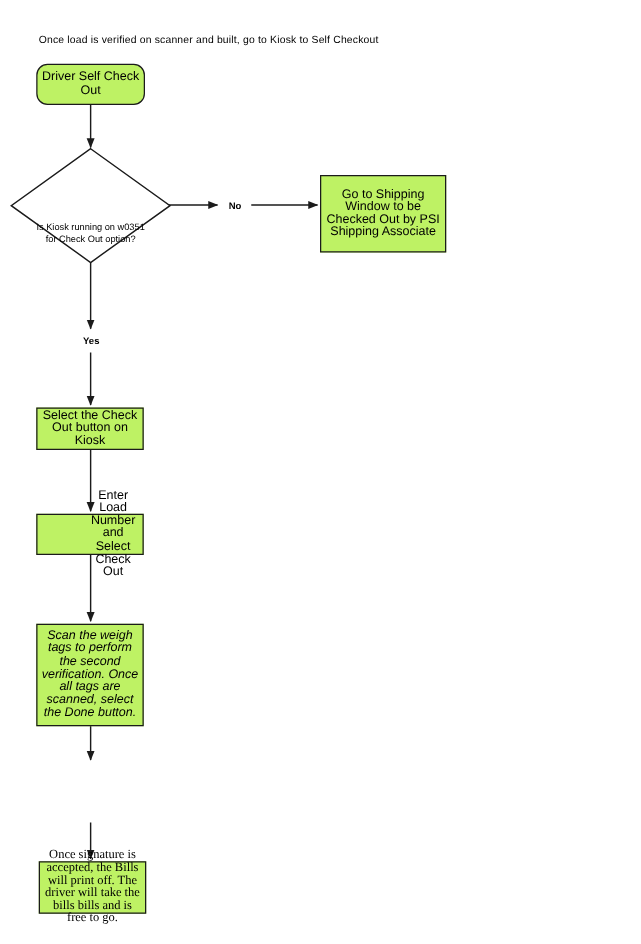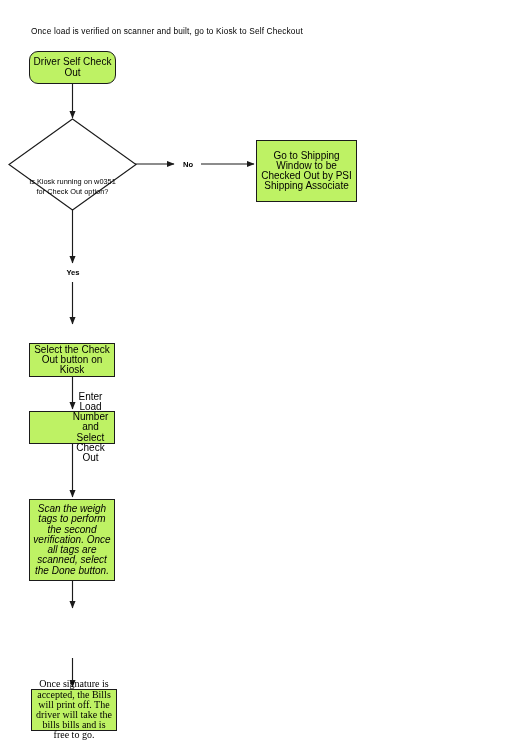--- a/index.html
+++ b/index.html
@@ -146,21 +146,21 @@
   </div>
 
   <div class="branch-label" style="left:176px; top:160px; width:24px;">No</div>
 
   <div class="node" style="left:256px; top:140px; width:101px; height:62px;">
     <span>Go to Shipping Window to be Checked Out by PSI Shipping Associate</span>
   </div>
 
   <div class="branch-label" style="left:60px; top:268px; width:26px;">Yes</div>
 
-  <div class="node" style="left:29px; top:326px; width:86px; height:34px;margin-top:17px;">
+  <div class="node" style="left:29px; top:326px; width:86px; height:34px;">
     <span>Select the Check Out button on Kiosk</span>
   </div>
 
   <div class="node" style="left:29px; top:411px; width:86px; height:33px;padding-left:40px;">
     <span>Enter Load Number and Select Check Out</span>
   </div>
 
   <div class="node" style="left:29px; top:499px; width:86px; height:82px;font-style:italic;">
     <span>Scan the weigh tags to perform the second verification. Once all tags are scanned, select the Done button.</span>
   </div>

